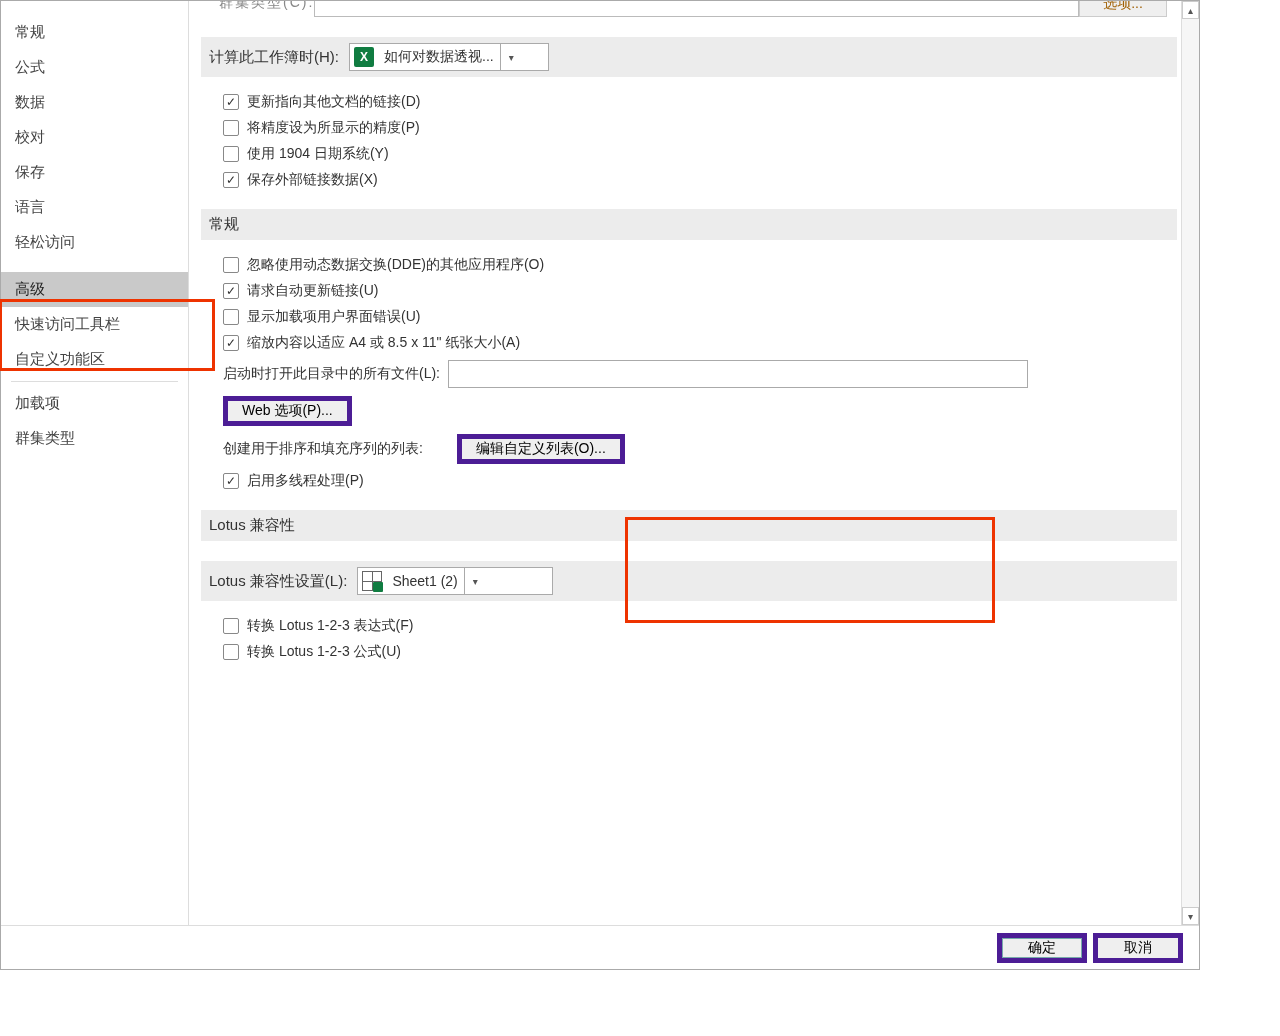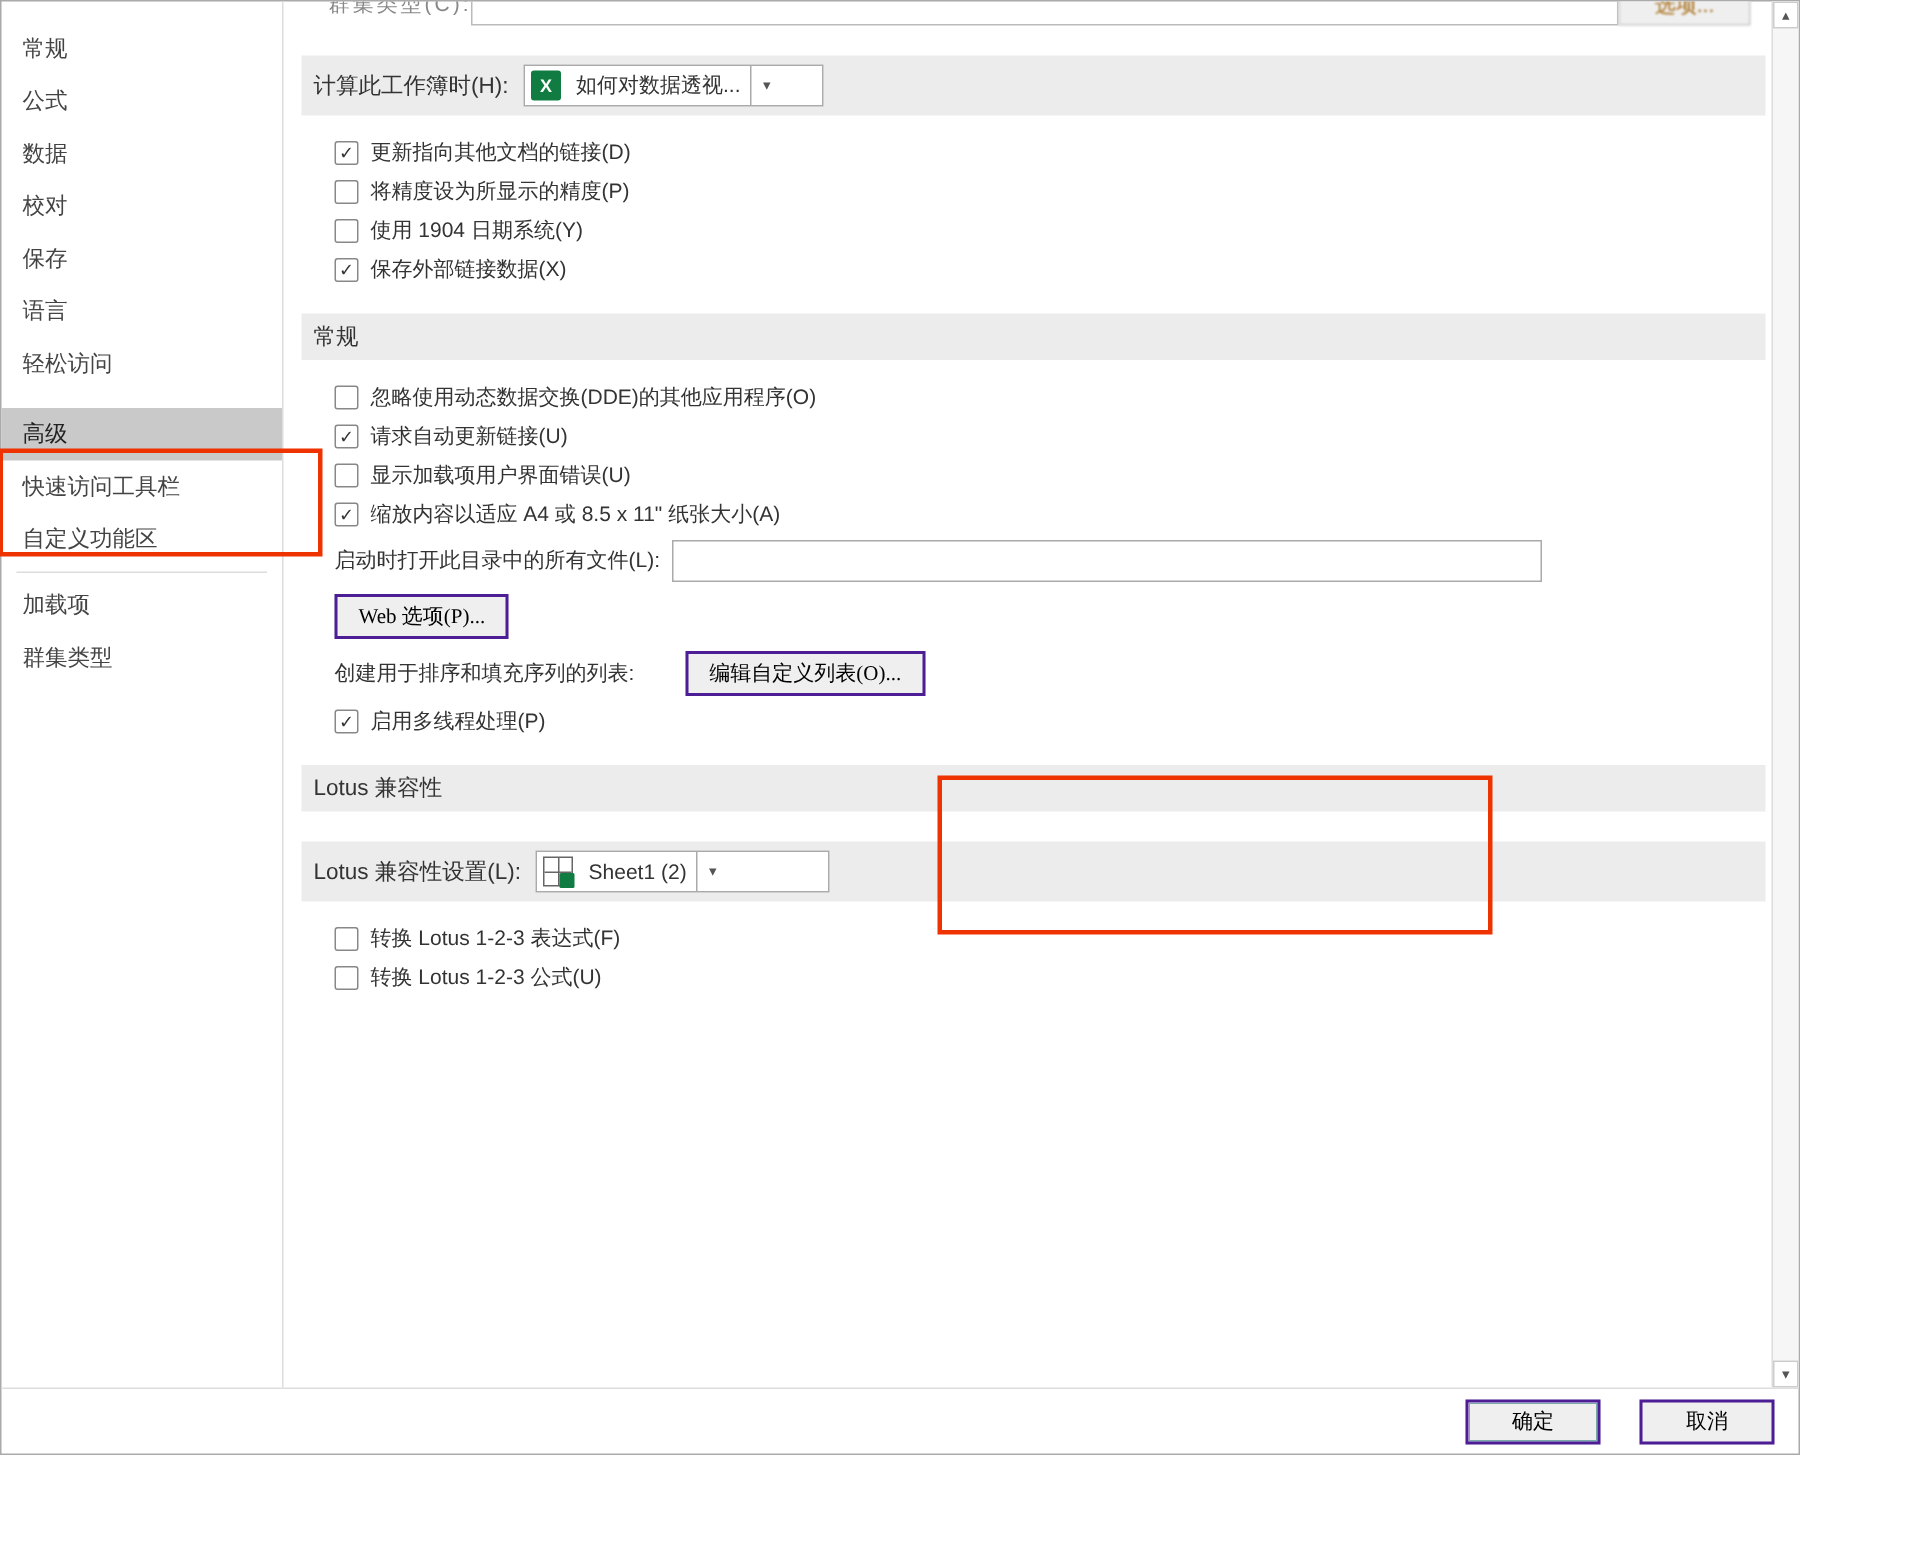--- a/index.html
+++ b/index.html
@@ -131,32 +131,32 @@
     content:""; position:absolute; top:0; bottom:0; left:50%; border-left:1px solid #666;
   }
   .sheet-badge {
     position:absolute; right:-2px; bottom:-2px; width:10px; height:10px;
     background:#107c41; border-radius:1px;
   }
   .textfield {
     height:28px; border:1px solid #aaa; background:#fff; padding:0 6px;
   }
   .btn {
-    height:30px; border:2px solid #4c1d95; background:#efefef; padding:0 14px;
+    height:30px; border:5px solid #4c1d95; background:#efefef; padding:0 14px;
     font-size:14px; cursor:pointer;
-    display:inline-flex; align-items:center;font-family:Liberation Serif, serif;
+    display:inline-flex; align-items:center;
   }
   .red-box-main {
     position:absolute; border:3px solid #e30;
     left:436px; top:516px; width:370px; height:106px;
     pointer-events:none;
   }
   .footer {
     height:44px; border-top:1px solid #ddd;
-    display:flex; justify-content:flex-end; align-items:center; gap:26px;
+    display:flex; justify-content:flex-end; align-items:center; gap:6px;
     padding-right:16px;
   }
   .footer .btn { width:90px; justify-content:center; }
   .footer .btn.primary { box-shadow:0 0 0 1px #7aa inset; }
 </style>
 </head>
 <body>
 
 <div class="dialog">
 

